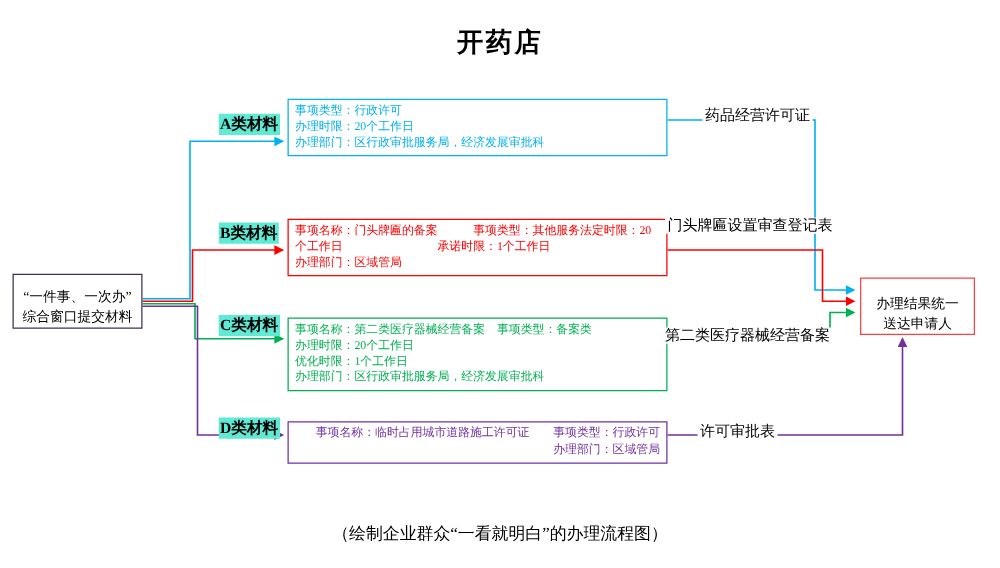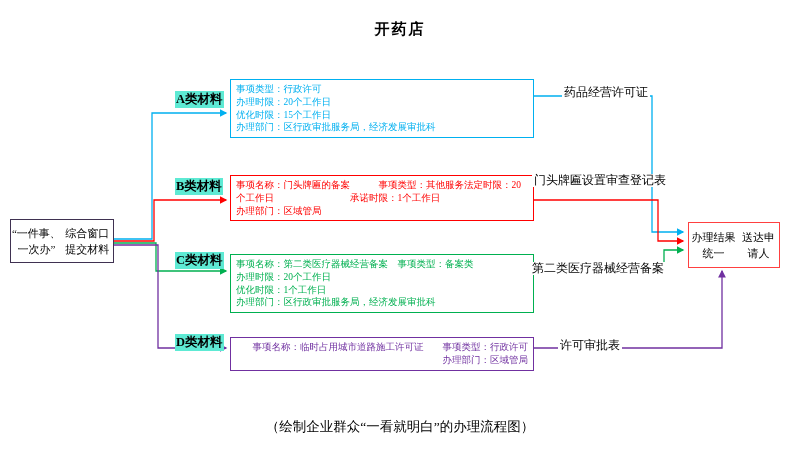--- a/index.html
+++ b/index.html
@@ -1,22 +1,22 @@
 <!DOCTYPE html>
 <html><head>
 <meta charset="utf-8">
 <style>
   html,body{margin:0;padding:0;background:#fff;}
   body{width:800px;height:454px;position:relative;overflow:hidden;
        font-family:"Liberation Serif",serif;color:#000;}
   .abs{position:absolute;}
-  #title{top:20px;left:0;width:100%;text-align:center;font-size:15px;font-weight:bold;
+  #title{top:20px;left:0;width:100%;text-align:center;font-size:21px;font-weight:bold;
          font-family:"Liberation Sans",sans-serif;letter-spacing:2px;}
-  .node{border:1px solid #3f3f3f;background:#fff;display:flex;flex-direction:row;
-        justify-content:flex-start;align-items:center;text-align:center;
+  .node{border:1px solid #3f3f3f;background:#fff;display:flex;flex-direction:column;
+        justify-content:flex-end;align-items:center;text-align:center;
         font-size:11px;line-height:16px;}
   #start-node{left:10px;top:219px;width:102px;height:42px;border-color:#3f3151;}
   #end-node{left:688px;top:222px;width:90px;height:44px;border-color:#ff4040;}
   .branch-label{font-size:12.5px;font-weight:bold;background:#5eead4;padding:0 1px;}
   .detail-box{left:230px;width:292px;background:#fff;border:1px solid;
               padding:3px 5px;font-size:9.5px;line-height:12.8px;}
   .detail-box .bl{white-space:pre;}
   .out-label{font-size:12px;background:#fff;padding:0 2px;line-height:13px;}
   .ba{color:#00b0f0;border-color:#00b0f0;}
   .bb{color:#ff0000;border-color:#ff0000;}
@@ -63,21 +63,20 @@
 </div>
 
 <div class="abs branch-label" style="left:175px;top:91px;">A类材料</div>
 <div class="abs branch-label" style="left:175px;top:178px;">B类材料</div>
 <div class="abs branch-label" style="left:175px;top:252px;">C类材料</div>
 <div class="abs branch-label" style="left:175px;top:334px;">D类材料</div>
 
 <div class="abs detail-box ba" style="top:79px;">
   <div class="bl">事项类型：行政许可</div>
   <div class="bl">办理时限：20个工作日</div>
-  <div class="bl">优化时限：15个工作日</div>
   <div class="bl">办理部门：区行政审批服务局，经济发展审批科</div>
 </div>
 
 <div class="abs detail-box bb" style="top:175px;">
   <div class="bl">事项名称：门头牌匾的备案　　　事项类型：其他服务法定时限：20</div>
   <div class="bl">个工作日　　　　　　　　承诺时限：1个工作日</div>
   <div class="bl">办理部门：区域管局</div>
 </div>
 
 <div class="abs detail-box bc" style="top:254px;">

